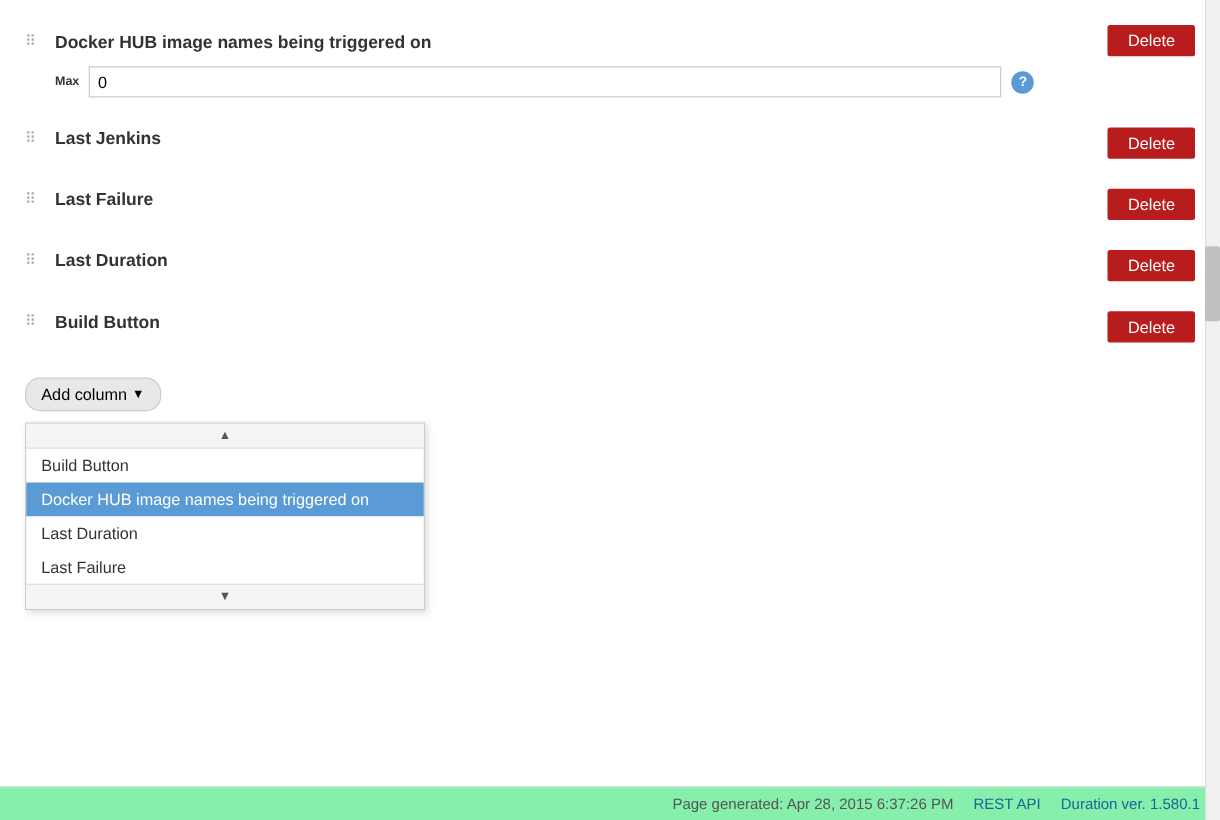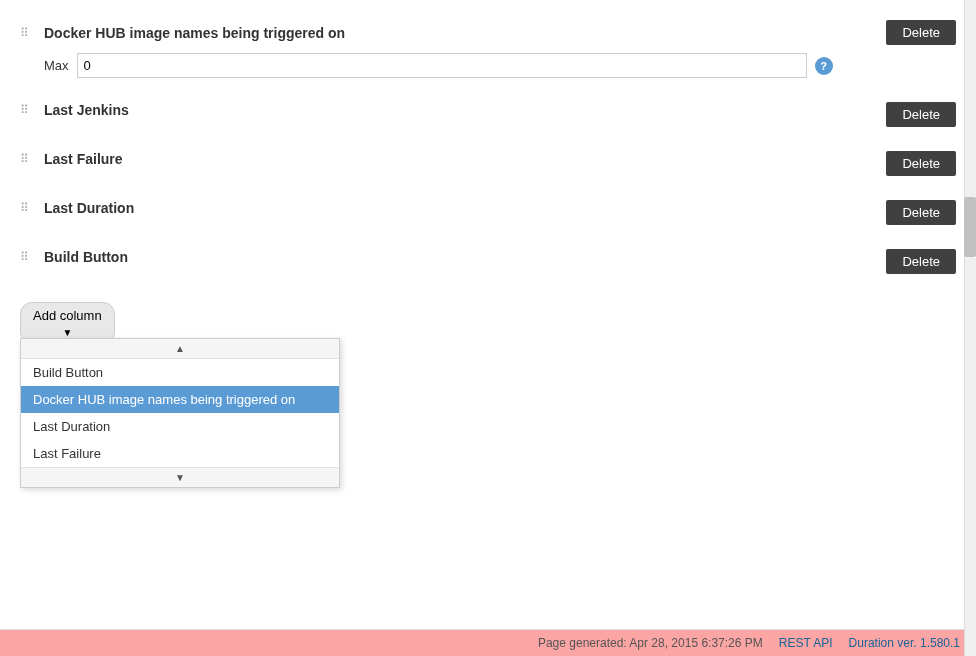--- a/index.html
+++ b/index.html
@@ -42,21 +42,21 @@
       line-height: 1;
       letter-spacing: -1px;
     }
 
     .section-title {
       font-weight: bold;
       font-size: 14px;
     }
 
     .delete-btn {
-      background-color: #404040;
+      background-color: #b91c1c;
       color: white;
       border: none;
       padding: 5px 16px;
       cursor: pointer;
       font-size: 13px;
       border-radius: 2px;
     }
 
     
     .docker-section {
@@ -71,22 +71,23 @@
     }
 
     .max-row {
       display: flex;
       align-items: center;
       gap: 8px;
       margin-left: 24px;
     }
 
     .max-label {
-      font-size: 13px;
+      font-size: 10px;
       color: #333;
+      font-weight: bold;
     }
 
     .max-input {
       border: 1px solid #ccc;
       padding: 4px 6px;
       font-size: 13px;
       width: 730px;
     }
 
     .help-icon {
@@ -112,21 +113,20 @@
     .add-column-btn {
       display: inline-flex;
       align-items: center;
       gap: 4px;
       background: #e8e8e8;
       border: 1px solid #ccc;
       padding: 5px 12px;
       cursor: pointer;
       font-size: 13px;
       border-radius: 12px;
-      flex-direction: column;
     }
 
     .add-column-btn .dropdown-arrow {
       font-size: 10px;
     }
 
     
     .dropdown-popup {
       position: absolute;
       top: 36px;
@@ -165,21 +165,21 @@
       background: #5b9bd5;
       color: white;
     }
 
     
     .footer {
       position: absolute;
       bottom: 0;
       left: 0;
       right: 0;
-      background: #fca5a5;
+      background: #86efac;
       border-top: 1px solid #ddd;
       padding: 6px 16px;
       display: flex;
       align-items: center;
       justify-content: flex-end;
       gap: 16px;
       font-size: 12px;
       color: #555;
     }
 

